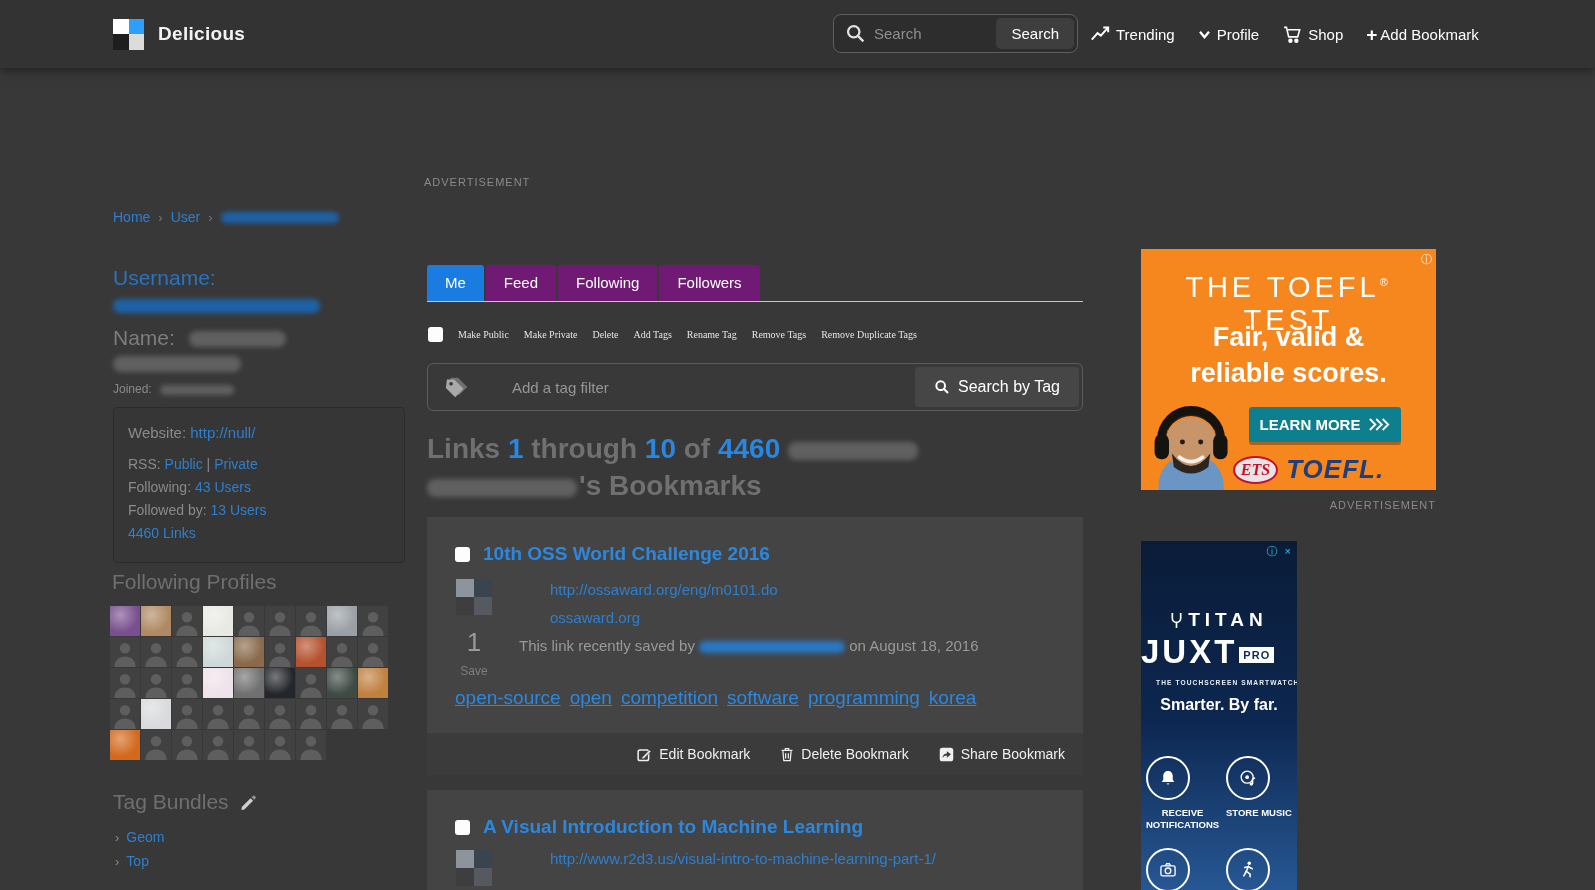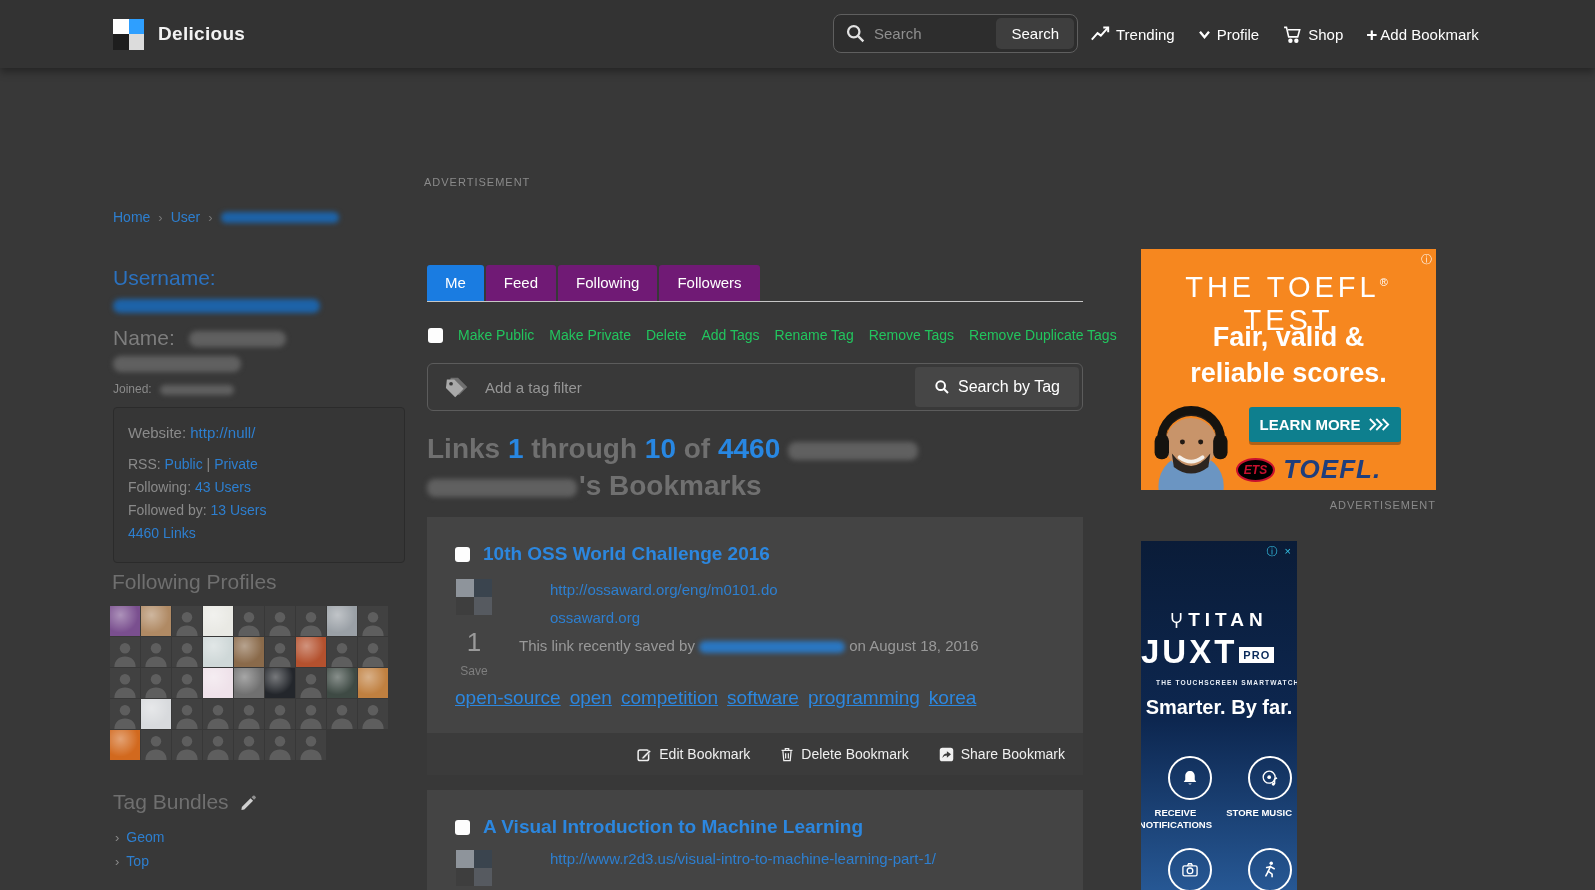--- a/index.html
+++ b/index.html
@@ -53,25 +53,25 @@
   .bundle-item { position:absolute; left:115px; font-size:14px; display:flex; gap:7px; align-items:center; }
   .bundle-item .chev { color:#8a8a8a; font-size:13px; }
 
   
   .ad-label-top { position:absolute; left:424px; top:176px; font-size:11px; color:#8a8a8a; letter-spacing:1px; }
   .tabs { position:absolute; left:427px; top:265px; width:656px; display:flex; border-bottom:1px solid #c6c6c6; }
   .tab { margin-right:2px; padding:9px 18px 10px; border-radius:3px 3px 0 0; background:#701a75; color:#fff;
          font-size:15px; cursor:pointer; }
   .tab.active { background:#1a7ce1; }
   .actions-row { position:absolute; left:428px; top:327px; width:656px; display:flex; align-items:center; gap:15px; }
-  .actions-row a { color:#22c55e; font-size:14px; text-decoration:none; cursor:pointer; white-space:nowrap; }
+  .actions-row a { color:#e5e5e5; font-size:10px; text-decoration:none; cursor:pointer; white-space:nowrap;font-family:Liberation Serif, serif; }
   .filterbar { position:absolute; left:427px; top:363px; width:656px; height:48px; border:1px solid #5c5c5c;
                border-radius:6px; background:#393939; display:flex; align-items:center; }
   .filterbar .tagicon { margin:0 12px 0 15px; flex:none; }
-  .filterbar input { flex:1; min-width:0; background:transparent; border:0; outline:none; color:#cfcfcf; font-size:15px; font-family:inherit; }
+  .filterbar input { flex:1; min-width:0; background:transparent; border:0; outline:none; color:#cfcfcf; font-size:15px; font-family:inherit;margin-left:27px; }
   .filterbar input::placeholder { color:#969696; }
   .tag-search-btn { flex:none; margin:3px; height:40px; padding:0 19px; background:#464646; border:0; border-radius:4px;
                     color:#ffffff; font-size:16px; font-family:inherit; display:flex; align-items:center; gap:8px; cursor:pointer; }
   .links-heading { position:absolute; left:427px; top:430px; width:680px; font-size:28px; font-weight:bold;
                    color:#707070; line-height:37px; }
   .links-heading .hnum { color:#2887e2; }
   .chip1 { width:130px; height:18px; } .chip2 { width:150px; height:18px; margin-right:2px; }
 
   .card { position:absolute; left:427px; width:656px; background:#444444; }
   .card1 { top:517px; height:258px; }
@@ -98,41 +98,41 @@
   .adchoice { position:absolute; top:3px; right:4px; color:#ffffff; font-size:11px; opacity:.9; cursor:pointer; }
   .toefl-title { position:absolute; top:22px; width:100%; text-align:center; color:#ffffff; font-size:29px;
                  letter-spacing:4px; font-weight:400; }
   .toefl-title sup { font-size:11px; }
   .toefl-lines { position:absolute; top:70px; width:100%; text-align:center; color:#ffffff; font-size:27px;
                  font-weight:bold; line-height:36px; }
   .toefl-btn { position:absolute; left:108px; top:158px; width:152px; height:35px; background:#0e7f8e; border:0;
                border-radius:3px; color:#fff; font-size:15px; font-weight:bold; font-family:inherit;
                box-shadow:0 3px 0 rgba(0,0,0,.28); display:flex; align-items:center; justify-content:center; gap:8px; cursor:pointer; }
   .toefl-logo { position:absolute; left:0; top:205px; width:100%; display:flex; align-items:center; justify-content:center; gap:8px; padding-left:40px; }
-  .ets-oval { border:2px solid #c8102e; color:#c8102e; background:#000000; border-radius:50%;
-              font-size:12px; font-weight:bold; font-style:italic; padding:3px 6px; }
+  .ets-oval { border:2px solid #c8102e; color:#c8102e; background:#e5e5e5; border-radius:50%;
+              font-size:16px; font-weight:bold; font-style:italic; padding:3px 6px;font-family:Liberation Serif, serif; }
   .toefl-word { color:#1f3e7c; font-size:26px; font-weight:bold; font-style:italic; letter-spacing:1px; }
   .toefl-man { position:absolute; left:4px; bottom:0; }
   .ad-label-right { position:absolute; left:1141px; top:499px; width:295px; text-align:right; font-size:11px;
                     color:#8a8a8a; letter-spacing:1px; }
   .titan { position:absolute; left:1141px; top:541px; width:156px; height:400px;
            background:linear-gradient(180deg,#0a1c38 0%,#0d2750 45%,#2e66a8 100%); overflow:hidden; }
   .titan-top-icons { position:absolute; top:3px; right:4px; color:#35c4e8; font-size:11px; letter-spacing:2px; cursor:pointer; }
   .titan-brandrow { position:absolute; top:68px; width:100%; display:flex; justify-content:center; align-items:center; gap:5px;
                     color:#fff; font-size:19px; letter-spacing:5px; font-weight:bold; }
   .titan-model { position:absolute; top:92px; width:100%; text-align:left; color:#fff; font-size:33px;
                  font-weight:bold; letter-spacing:3px; }
   .titan-pro { display:inline-block; background:#ffffff; color:#0a2a5a; font-size:11px; font-weight:bold;
                letter-spacing:1px; padding:2px 4px; margin-left:2px; vertical-align:4px; }
   .titan-tagline { position:absolute; top:138px; width:100%; display:flex; align-items:center; gap:5px;
                    color:#e8eef6; font-size:6.6px; letter-spacing:1.1px; font-weight:bold; padding:0 10px; white-space:nowrap; }
   .titan-tagline:before,.titan-tagline:after { content:""; flex:1; border-top:1px solid #cfd8e4; }
-  .titan-slogan { position:absolute; top:155px; width:100%; text-align:center; color:#fff; font-size:20px; font-weight:bold; }
+  .titan-slogan { position:absolute; top:155px; width:100%; text-align:center; color:#fff; font-size:16px; font-weight:bold; }
   .titan-features { position:absolute; top:215px; left:0; width:100%; display:flex; flex-wrap:wrap; justify-content:center; column-gap:14px; row-gap:16px; }
-  .feat { width:66px; display:flex; flex-direction:column; align-items:flex-end; }
+  .feat { width:66px; display:flex; flex-direction:column; align-items:flex-start; }
   .feat-circle { width:44px; height:44px; border:2px solid #ffffff; border-radius:50%; display:flex;
                  align-items:center; justify-content:center; }
   .feat-label { margin-top:7px; color:#ffffff; font-size:9.5px; font-weight:bold; text-align:center; line-height:1.3; }
 
   svg.ic { display:block; }
 </style>
 </head>
 <body>
 
 <div id="page">

